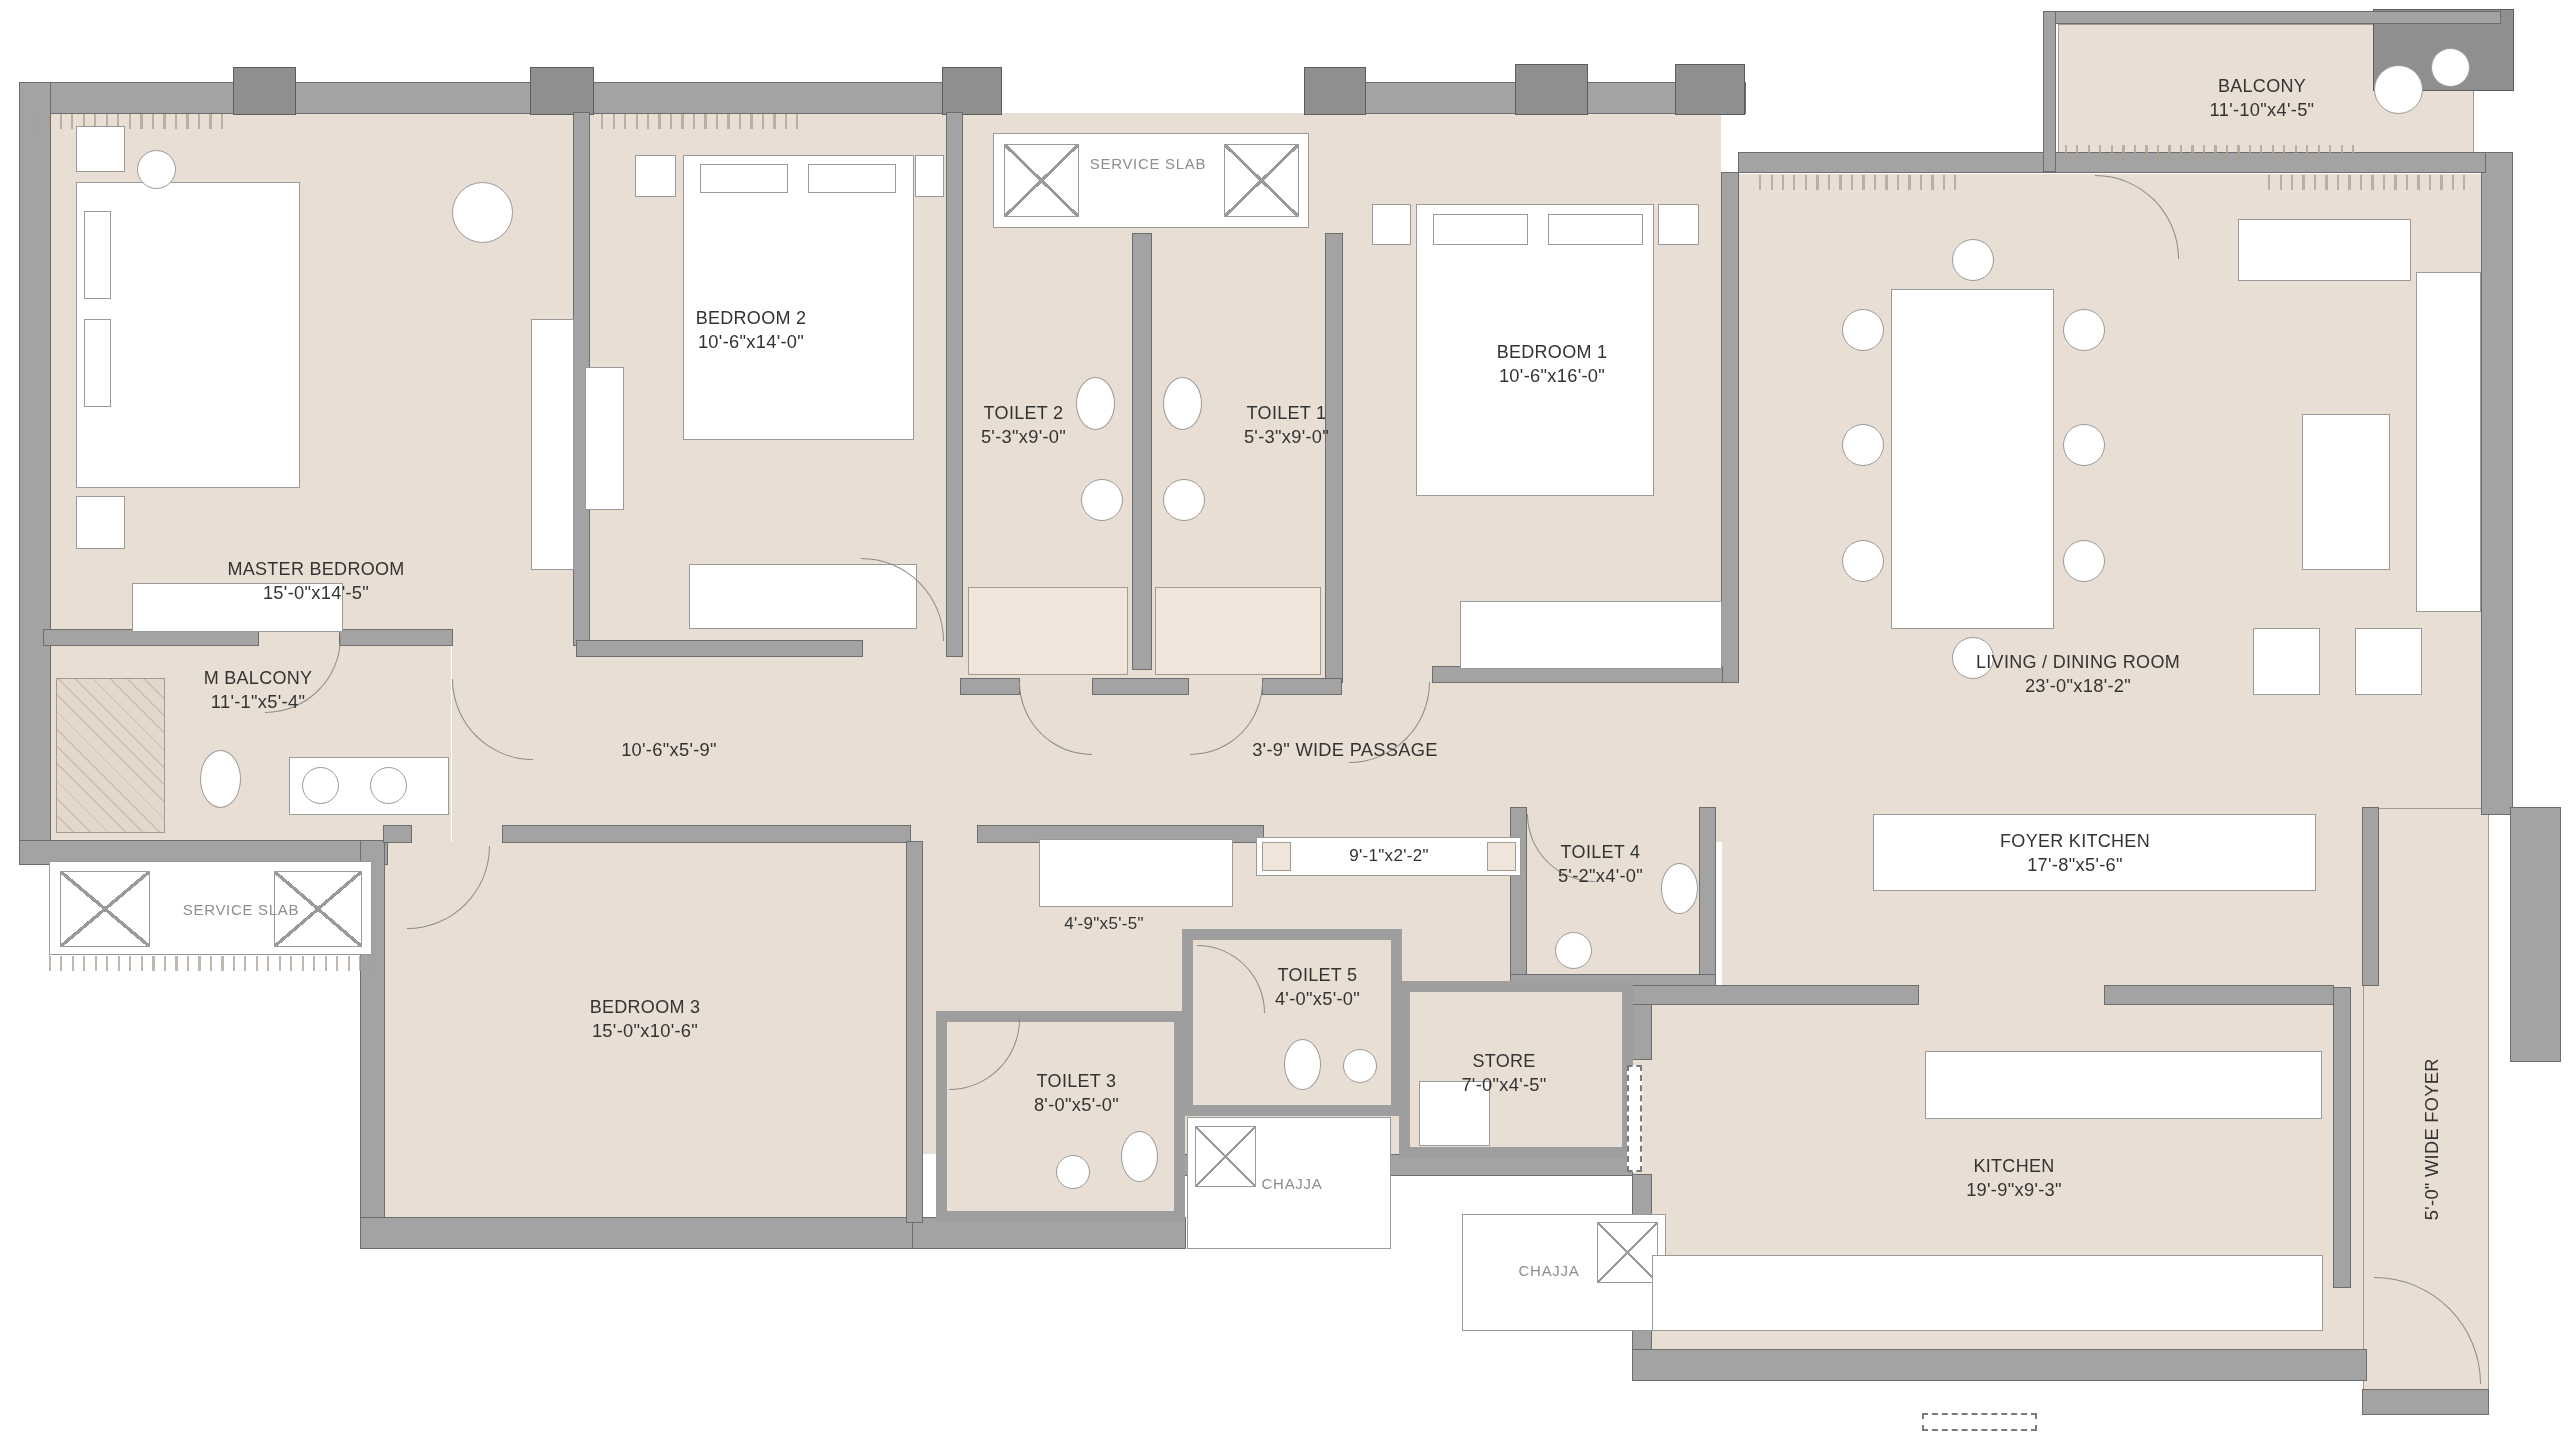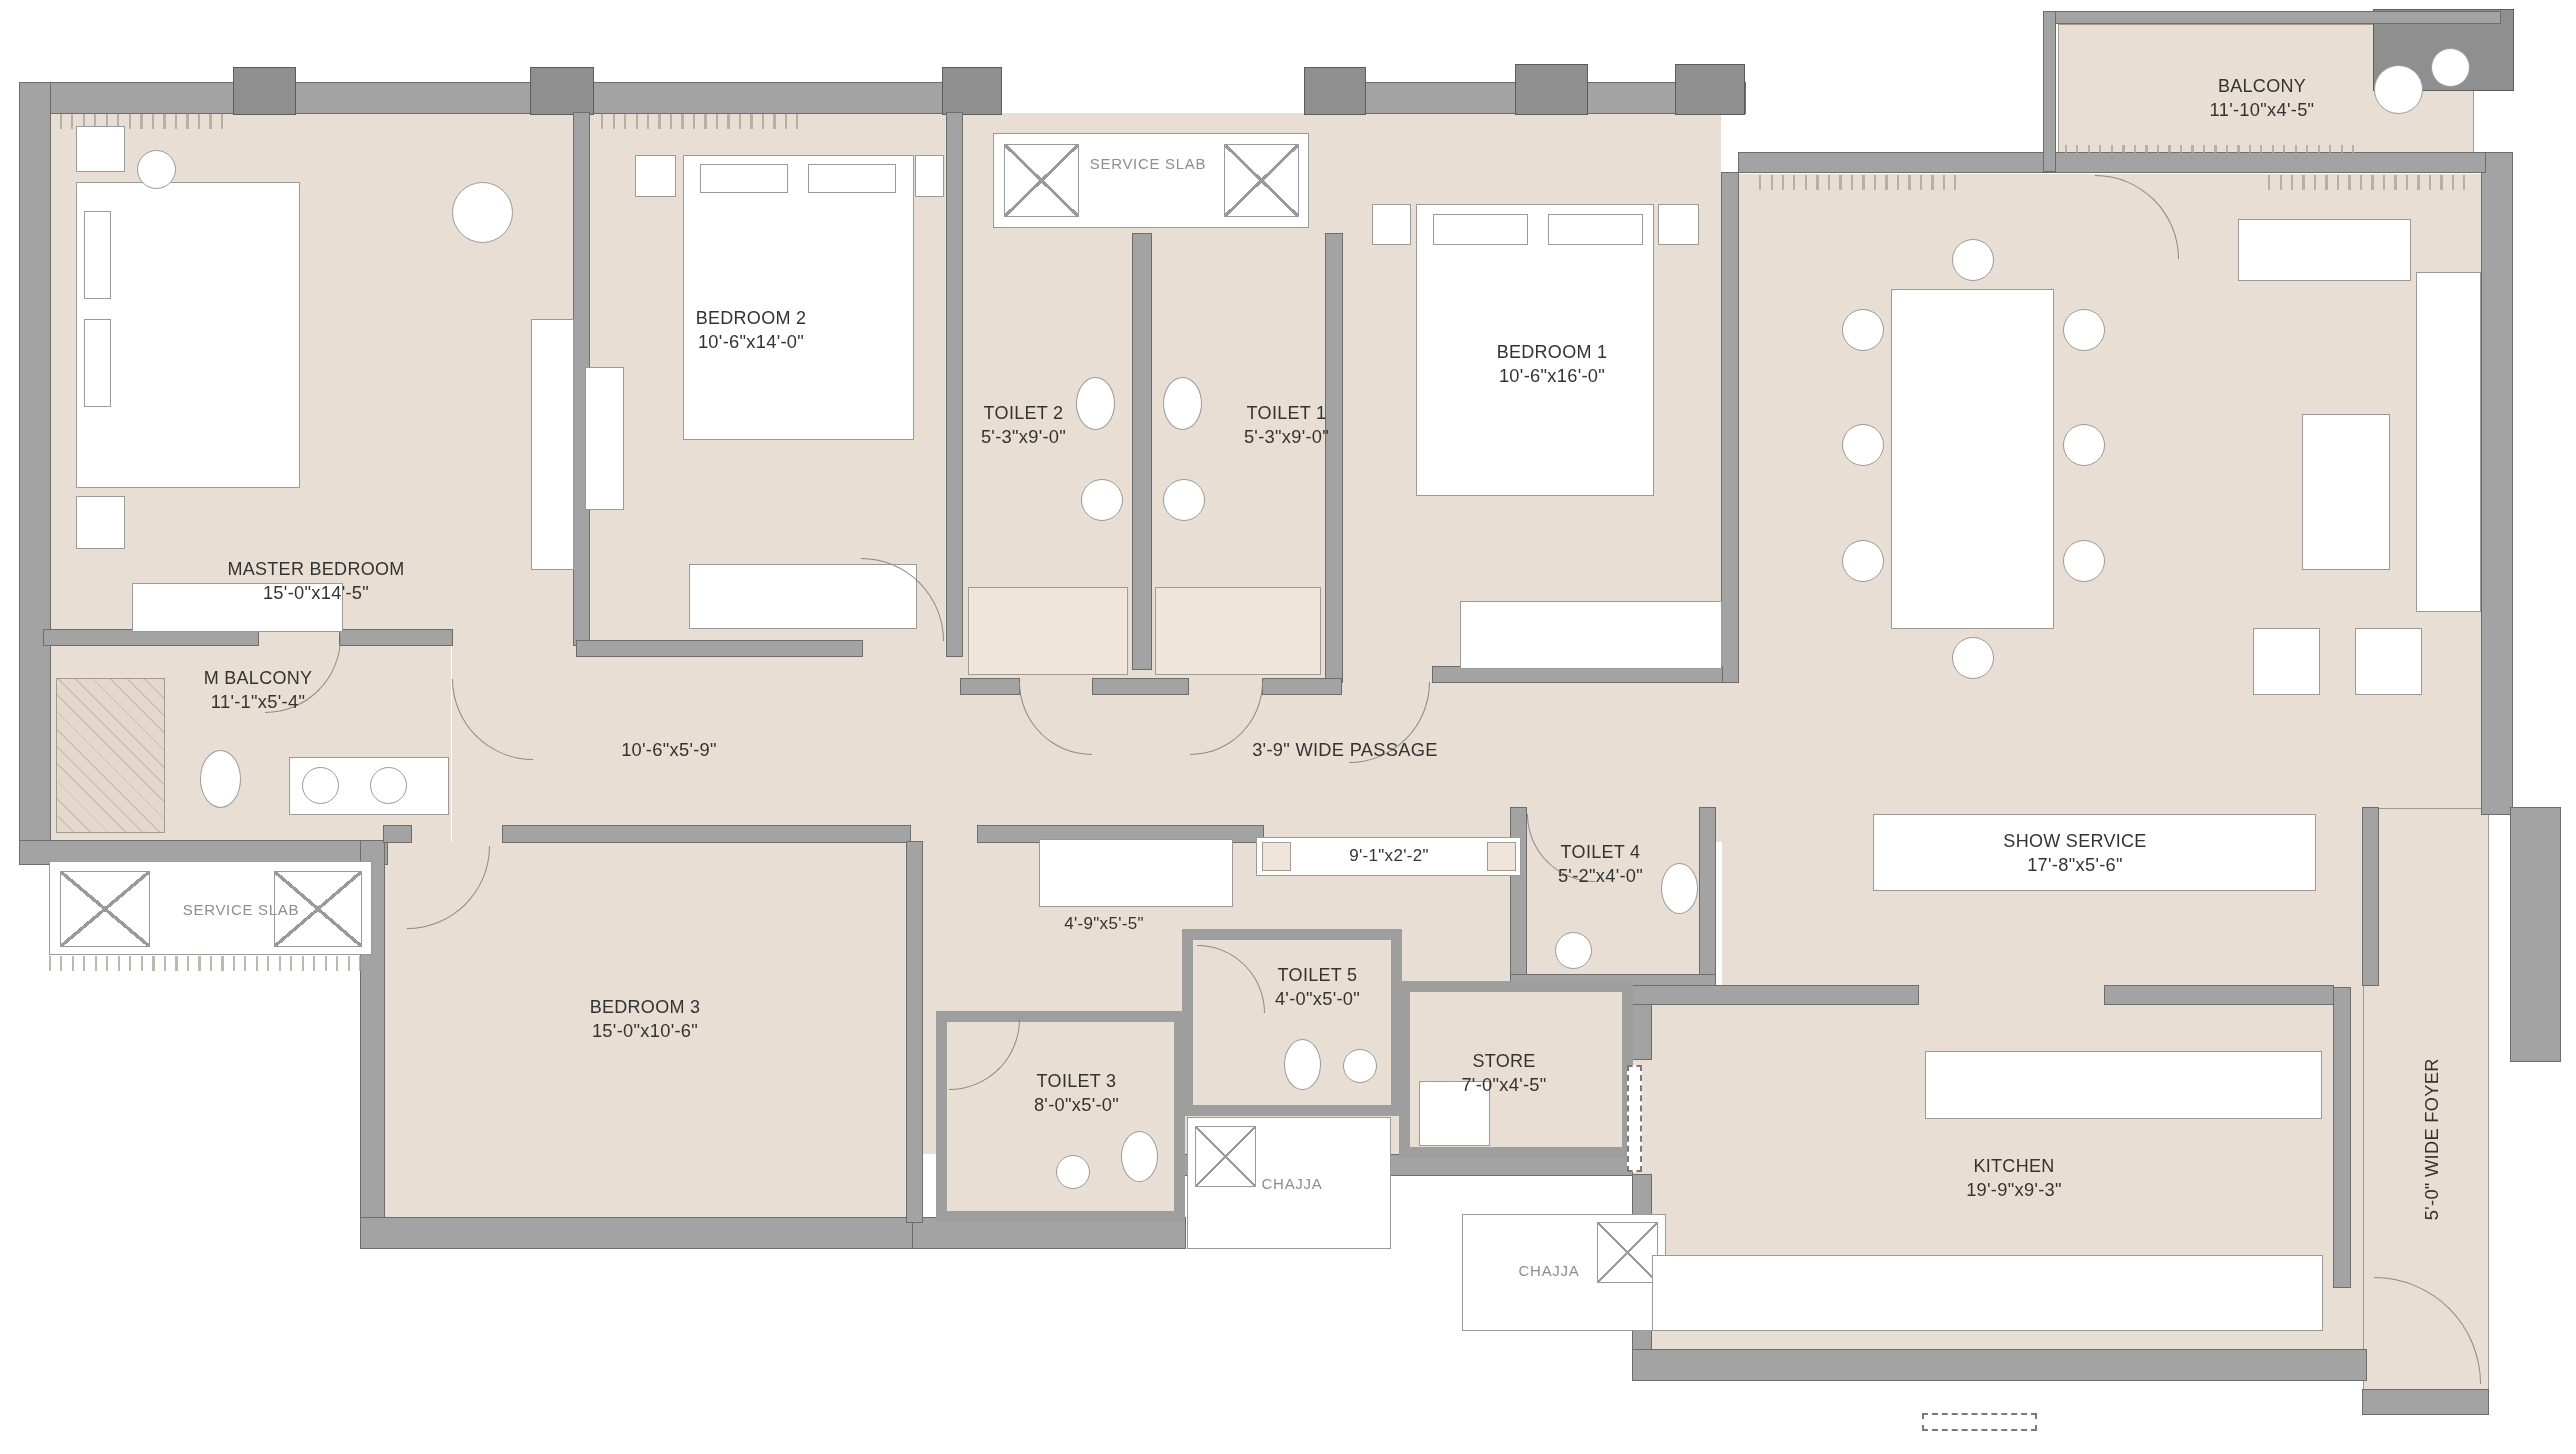--- a/index.html
+++ b/index.html
@@ -245,22 +245,26 @@
     <div class="dm">5'-3"x9'-0"</div>
   </div>
   <div class="label" style="left:1416px;top:341px;width:272px">
     <div class="nm">BEDROOM 1</div>
     <div class="dm">10'-6"x16'-0"</div>
   </div>
   <div class="label" style="left:2160px;top:75px;width:204px">
     <div class="nm">BALCONY</div>
     <div class="dm">11'-10"x4'-5"</div>
   </div>
+  <div class="label" style="left:1908px;top:651px;width:340px">
+    <div class="nm">LIVING / DINING ROOM</div>
+    <div class="dm">23'-0"x18'-2"</div>
+  </div>
   <div class="label" style="left:1939px;top:830px;width:272px">
-    <div class="nm">SHOW SERVICE</div>
+    <div class="nm">FOYER KITCHEN</div>
     <div class="dm">17'-8"x5'-6"</div>
   </div>
   <div class="label" style="left:1878px;top:1155px;width:272px">
     <div class="nm">KITCHEN</div>
     <div class="dm">19'-9"x9'-3"</div>
   </div>
   <div class="label" style="left:509px;top:996px;width:272px">
     <div class="nm">BEDROOM 3</div>
     <div class="dm">15'-0"x10'-6"</div>
   </div>

